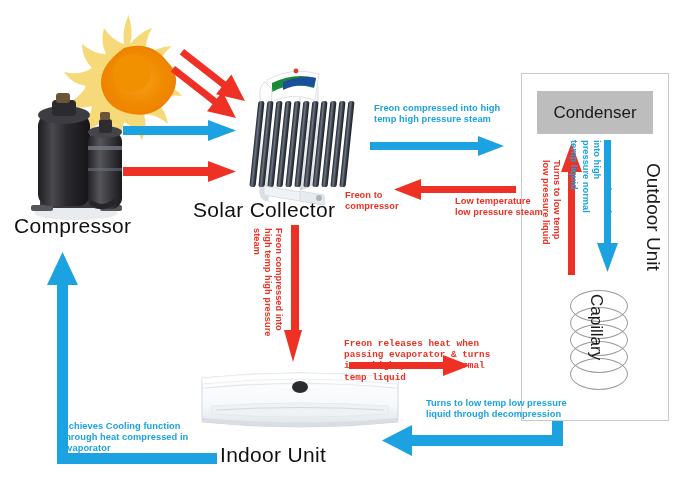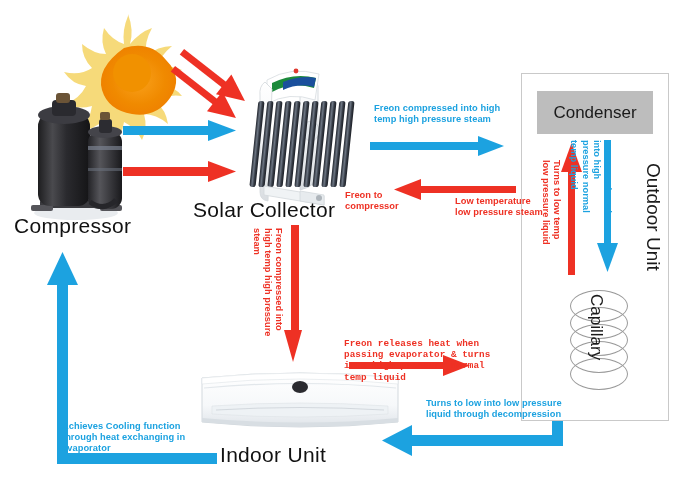--- a/index.html
+++ b/index.html
@@ -269,25 +269,25 @@
 compressor</div>
 
   <div class="abs note red" style="left:423px;top:196px;margin-left:32px;">Low temperature
 low pressure steam</div>
 
   <div class="abs note red" style="left:344px;top:338px;font-family:Liberation Mono, monospace;">Freon releases heat when
 passing evaporator &amp; turns
 into high pressure normal
 temp liquid</div>
 
-  <div class="abs note blue" style="left:426px;top:398px;">Turns to low into low pressure
+  <div class="abs note blue" style="left:426px;top:398px;">Turns to low temp low pressure
 liquid through decompression</div>
 
   <div class="abs note blue" style="left:62px;top:421px;">Achieves Cooling function
-through heat exchanging in
+through heat compressed in
 evaporator</div>
 
   <div class="abs note-v red" style="left:284px;top:228px;transform:rotate(90deg);">Freon compressed into
 high temp high pressure
 steam</div>
 
   <div class="abs note-v red" style="left:562px;top:160px;transform:rotate(90deg);">Turns to low temp
 low pressure liquid</div>
 
   <div class="abs note-v blue" style="left:613px;top:140px;transform:rotate(90deg);">Freon exothermic into high

